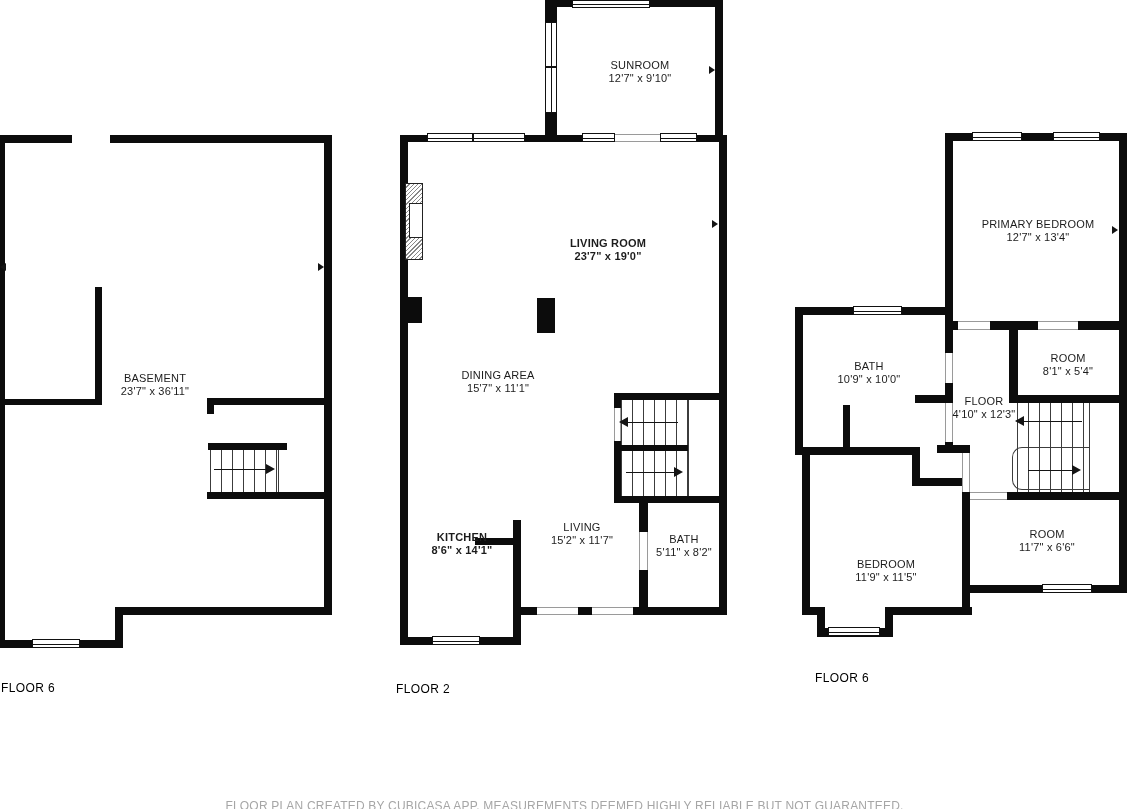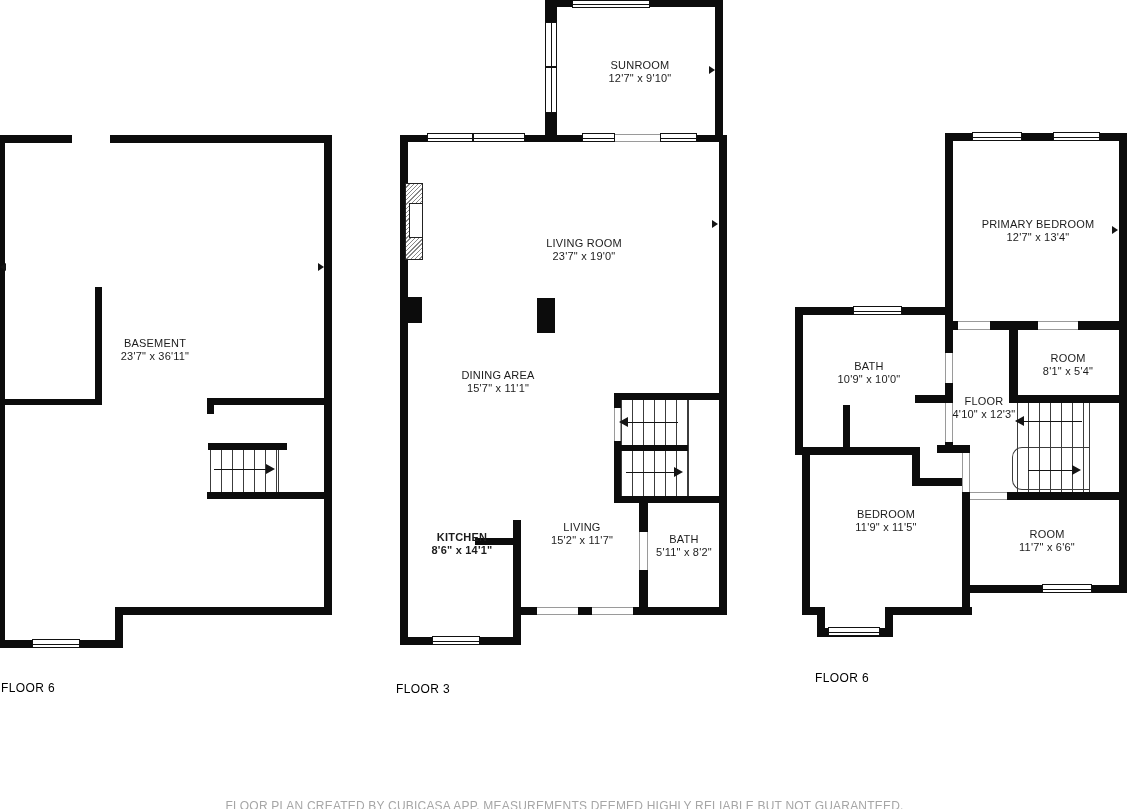--- a/index.html
+++ b/index.html
@@ -52,21 +52,21 @@
     <div class="w" style="left:207px;top:398px;width:125px;height:7px;"></div>
     <div class="w" style="left:207px;top:398px;width:7px;height:16px;"></div>
     <div class="w" style="left:208px;top:443px;width:79px;height:7px;"></div>
     <div class="treads" style="left:210px;top:450px;width:68px;height:42px;"></div>
     <div class="tr-edge" style="left:278px;top:450px;height:42px;"></div>
     <div class="w" style="left:207px;top:492px;width:125px;height:7px;"></div>
     <div class="shaft" style="left:214px;top:469px;width:54px;"></div>
     <div class="head r" style="left:266px;top:464px;"></div>
     <div class="tick l" style="left:0;top:263px;"></div>
     <div class="tick r" style="left:318px;top:263px;"></div>
-    <div class="room-label" style="left:85px;top:337px;width:140px;">
+    <div class="room-label" style="left:85px;top:372px;width:140px;">
       <div>BASEMENT</div>
       <div>23'7" x 36'11"</div>
     </div>
     <div class="floor-label" style="left:1px;top:681px;">FLOOR 6</div>
   </div>
 
   <div>
     <div class="w" style="left:545px;top:0;width:178px;height:7px;"></div>
     <div class="win h" style="left:572px;top:0;width:78px;height:8px;"></div>
     <div class="w" style="left:545px;top:0;width:12px;height:135px;"></div>
@@ -114,41 +114,41 @@
 
     <div class="w" style="left:513px;top:607px;width:214px;height:8px;"></div>
     <div class="thr h" style="left:537px;top:607px;width:41px;height:8px;"></div>
     <div class="thr h" style="left:592px;top:607px;width:41px;height:8px;"></div>
     <div class="w" style="left:513px;top:607px;width:8px;height:38px;"></div>
     <div class="w" style="left:400px;top:637px;width:121px;height:8px;"></div>
     <div class="win h" style="left:432px;top:636px;width:48px;height:9px;"></div>
     <div class="w" style="left:513px;top:520px;width:8px;height:125px;"></div>
     <div class="w" style="left:475px;top:538px;width:40px;height:7px;"></div>
 
-    <div class="room-label" style="left:514px;top:237px;width:140px;">
+    <div class="room-label" style="left:538px;top:237px;width:140px;font-weight:bold;">
       <div>LIVING ROOM</div>
       <div>23'7" x 19'0"</div>
     </div>
     <div class="room-label" style="left:428px;top:369px;width:140px;">
       <div>DINING AREA</div>
       <div>15'7" x 11'1"</div>
     </div>
     <div class="room-label" style="left:392px;top:531px;width:140px;font-weight:bold;">
       <div>KITCHEN</div>
       <div>8'6" x 14'1"</div>
     </div>
     <div class="room-label" style="left:512px;top:521px;width:140px;">
       <div>LIVING</div>
       <div>15'2" x 11'7"</div>
     </div>
     <div class="room-label" style="left:614px;top:533px;width:140px;">
       <div>BATH</div>
       <div>5'11" x 8'2"</div>
     </div>
-    <div class="floor-label" style="left:396px;top:682px;">FLOOR 3</div>
+    <div class="floor-label" style="left:396px;top:682px;">FLOOR 2</div>
   </div>
 
   <div>
     <div class="w" style="left:945px;top:133px;width:182px;height:8px;"></div>
     <div class="win h" style="left:972px;top:132px;width:50px;height:9px;"></div>
     <div class="win h" style="left:1053px;top:132px;width:47px;height:9px;"></div>
     <div class="w" style="left:945px;top:133px;width:8px;height:197px;"></div>
     <div class="w" style="left:1119px;top:133px;width:8px;height:460px;"></div>
     <div class="tick r" style="left:1112px;top:226px;"></div>
 
@@ -204,21 +204,21 @@
       <div>10'9" x 10'0"</div>
     </div>
     <div class="room-label" style="left:998px;top:352px;width:140px;">
       <div>ROOM</div>
       <div>8'1" x 5'4"</div>
     </div>
     <div class="room-label" style="left:914px;top:395px;width:140px;">
       <div>FLOOR</div>
       <div>4'10" x 12'3"</div>
     </div>
-    <div class="room-label" style="left:816px;top:508px;width:140px;">
+    <div class="room-label" style="left:816px;top:558px;width:140px;">
       <div>BEDROOM</div>
       <div>11'9" x 11'5"</div>
     </div>
     <div class="room-label" style="left:977px;top:528px;width:140px;">
       <div>ROOM</div>
       <div>11'7" x 6'6"</div>
     </div>
     <div class="floor-label" style="left:815px;top:671px;">FLOOR 6</div>
   </div>
 

